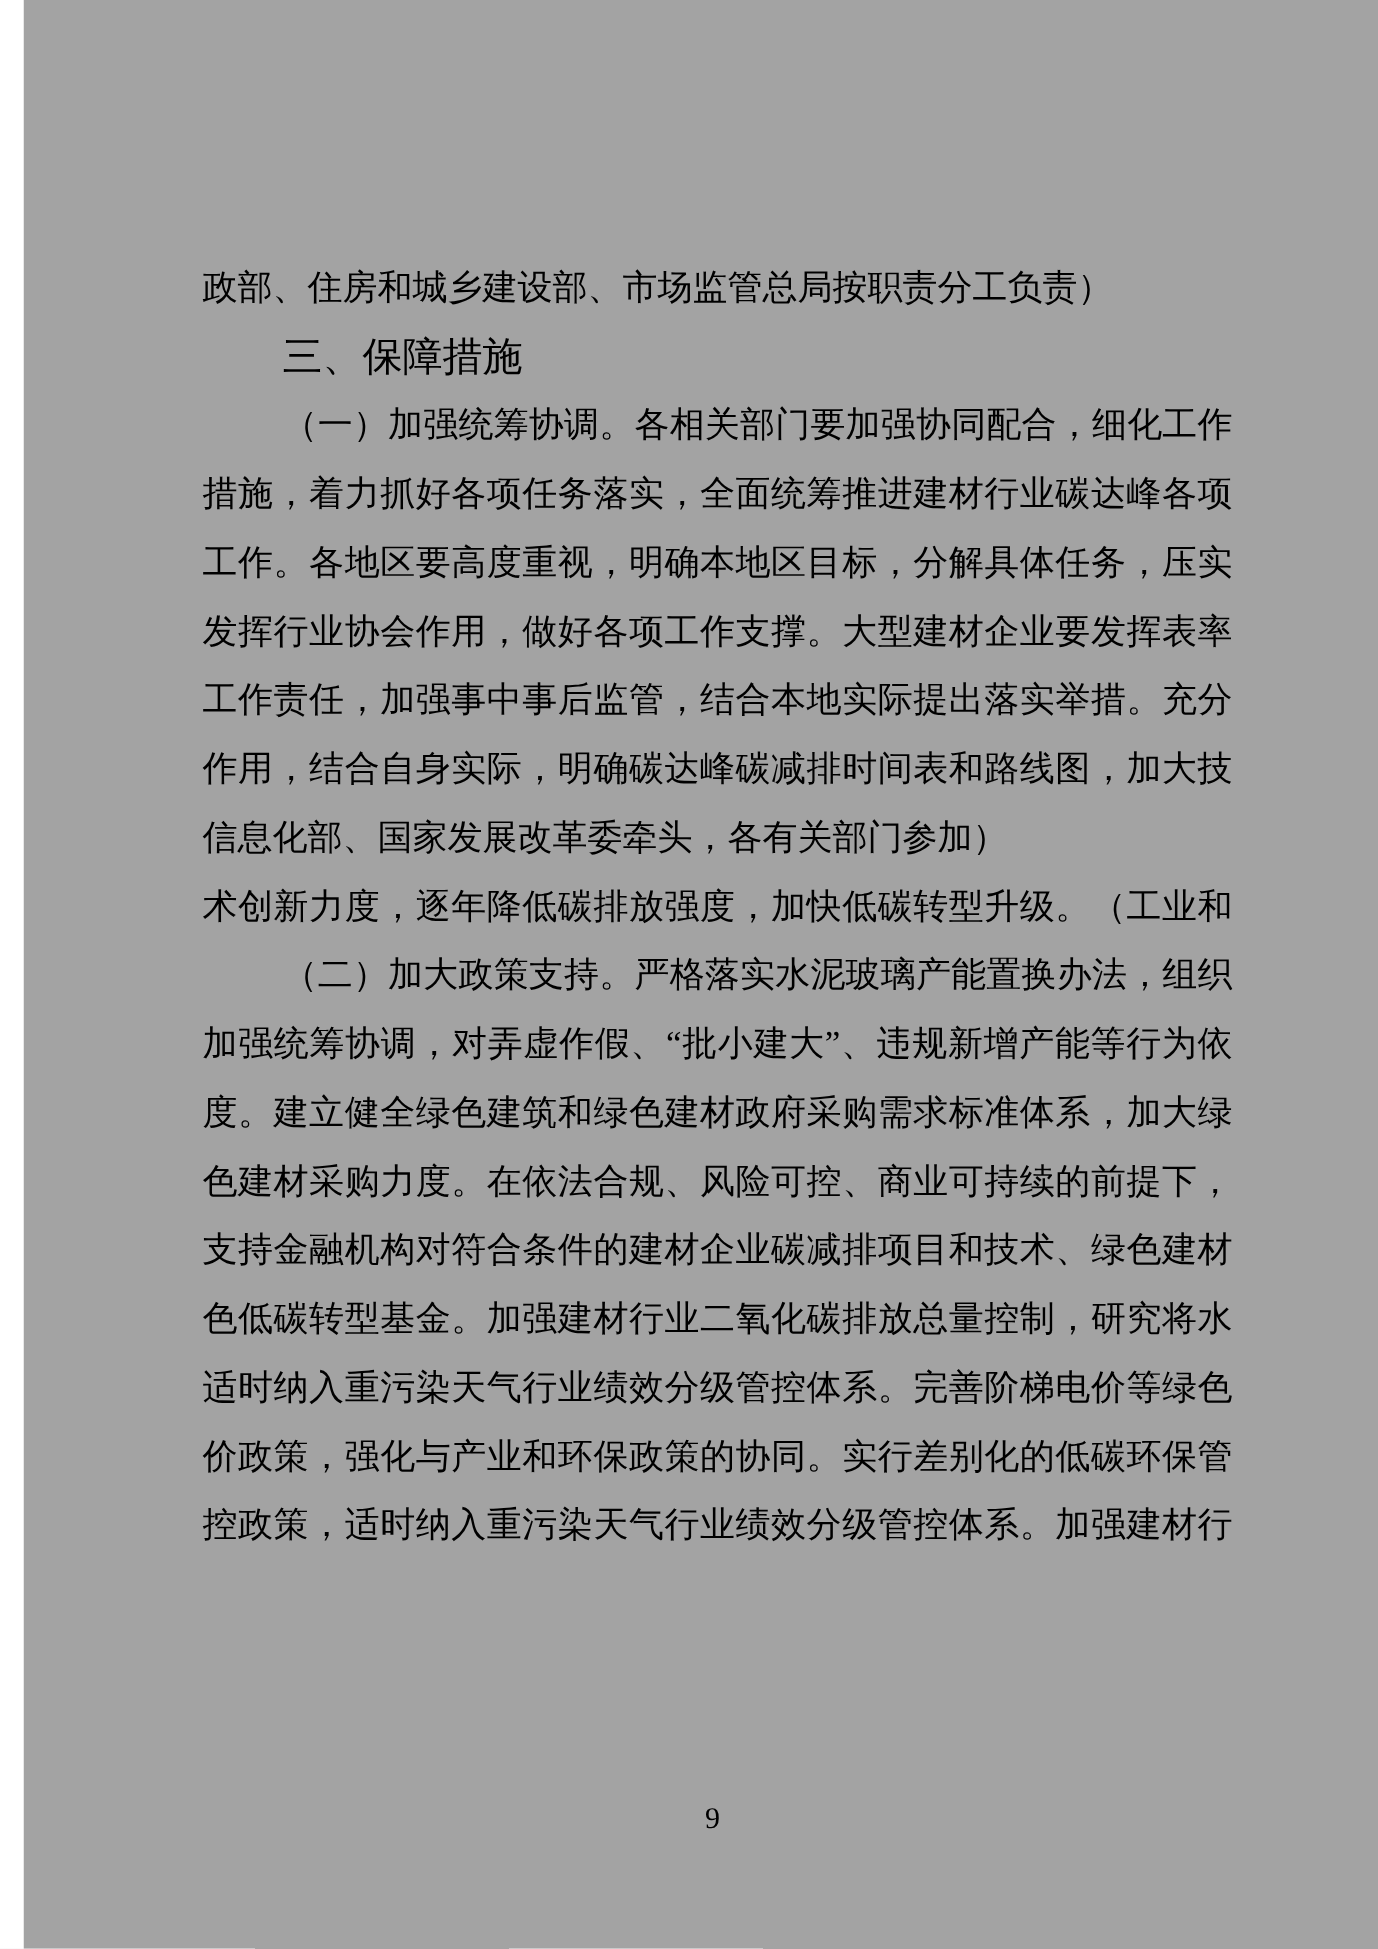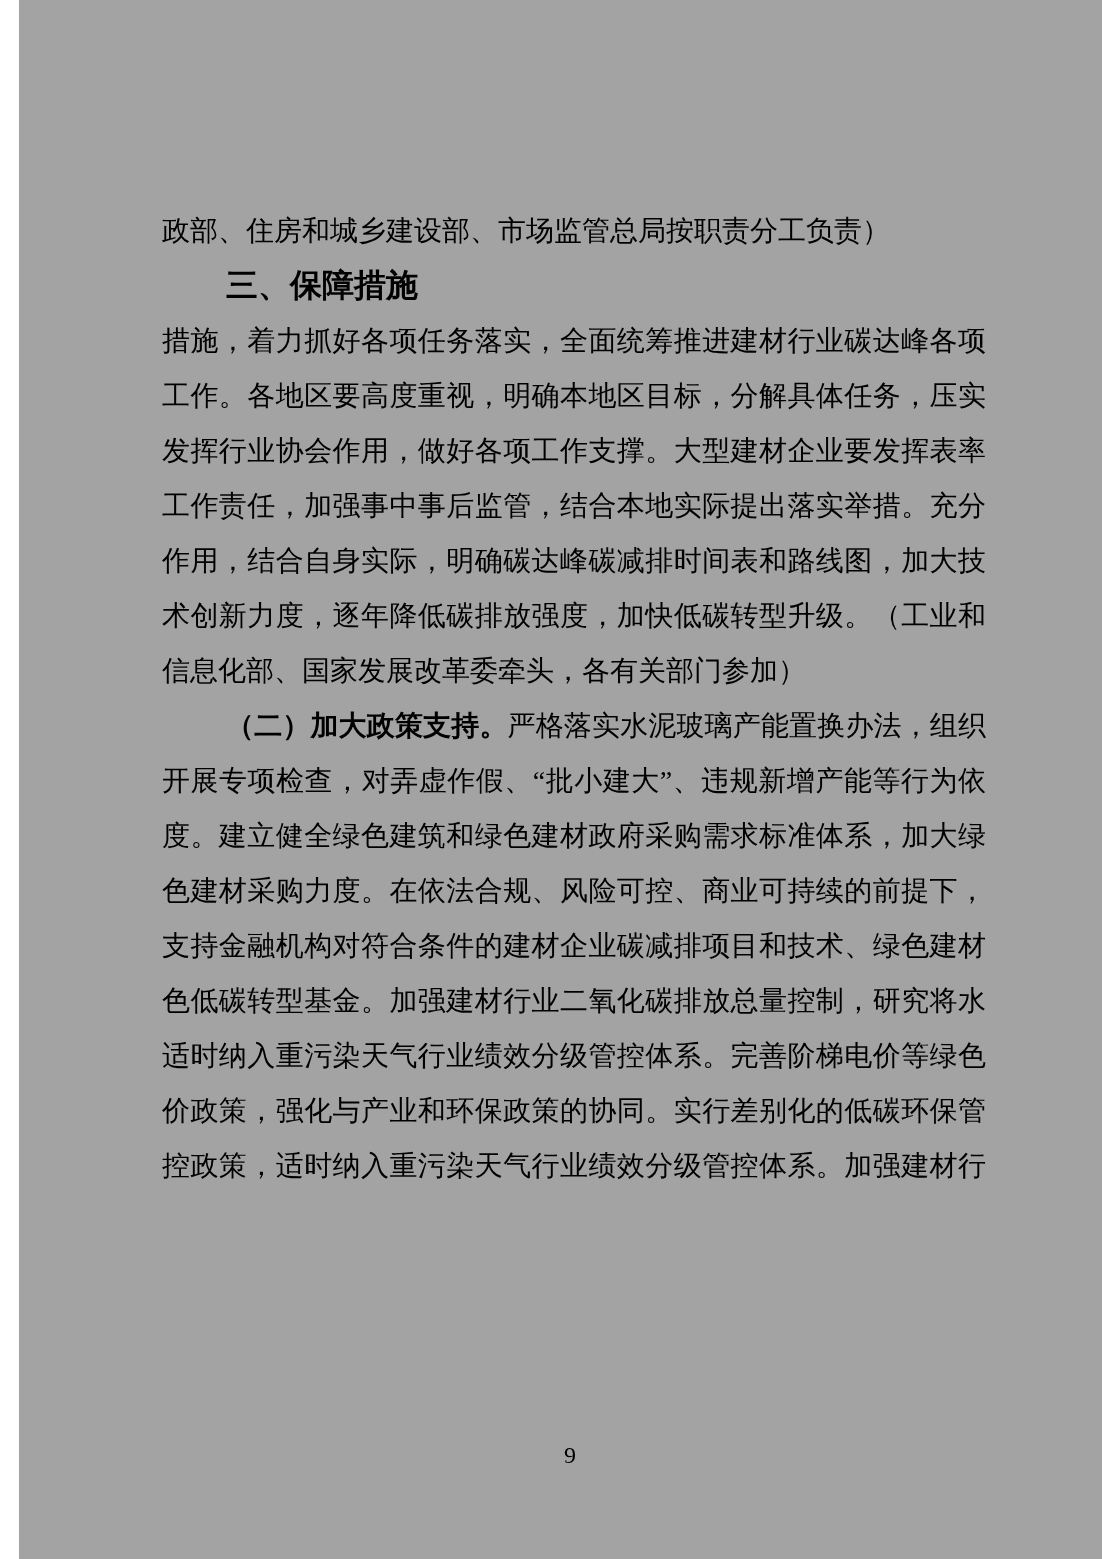--- a/index.html
+++ b/index.html
@@ -39,49 +39,50 @@
   }
   .line.indent {
     text-indent: 64px;
   }
   .line.heading {
     font-family: "Liberation Sans", "DejaVu Sans", sans-serif;
     font-weight: bold;
     font-size: 32px;
   }
   .seg-bold {
-    font-weight: bold;
+    font-weight: normal;
   }
   .page-number {
     position: absolute;
     top: 1440px;
     left: 0;
     width: 100%;
     text-align: center;
     font-size: 24px;
     line-height: 30px;
     font-family: "Liberation Serif", "DejaVu Serif", serif;
   }
 </style>
 </head>
 <body>
 
 <div class="page">
   <div class="doc-body">
       <div class="line"><span class="seg-regular">政部、住房和城乡建设部、市场监管总局按职责分工负责）</span></div>
       <div class="line indent heading"><span class="seg-bold">三、保障措施</span></div>
+      <div class="line indent fill"><span class="seg-bold">（一）加强统筹协调。</span><span class="seg-regular">各相关部门要加强协同配合，细化工作</span></div>
       <div class="line fill"><span class="seg-regular">措施，着力抓好各项任务落实，全面统筹推进建材行业碳达峰各项</span></div>
       <div class="line fill"><span class="seg-regular">工作。各地区要高度重视，明确本地区目标，分解具体任务，压实</span></div>
       <div class="line fill"><span class="seg-regular">发挥行业协会作用，做好各项工作支撑。大型建材企业要发挥表率</span></div>
       <div class="line fill"><span class="seg-regular">工作责任，加强事中事后监管，结合本地实际提出落实举措。充分</span></div>
       <div class="line fill"><span class="seg-regular">作用，结合自身实际，明确碳达峰碳减排时间表和路线图，加大技</span></div>
+      <div class="line"><span class="seg-regular">信息化部、国家发展改革委牵头，各有关部门参加）</span></div>
       <div class="line fill"><span class="seg-regular">术创新力度，逐年降低碳排放强度，加快低碳转型升级。（工业和</span></div>
-      <div class="line"><span class="seg-regular">信息化部、国家发展改革委牵头，各有关部门参加）</span></div>
       <div class="line indent fill"><span class="seg-bold">（二）加大政策支持。</span><span class="seg-regular">严格落实水泥玻璃产能置换办法，组织</span></div>
-      <div class="line fill"><span class="seg-regular">开展专项检查，对弄虚作假、“批小建大”、违规新增产能等行为依</span></div>
+      <div class="line fill"><span class="seg-regular">加强统筹协调，对弄虚作假、“批小建大”、违规新增产能等行为依</span></div>
       <div class="line fill"><span class="seg-regular">度。建立健全绿色建筑和绿色建材政府采购需求标准体系，加大绿</span></div>
       <div class="line fill"><span class="seg-regular">色建材采购力度。在依法合规、风险可控、商业可持续的前提下，</span></div>
       <div class="line fill"><span class="seg-regular">支持金融机构对符合条件的建材企业碳减排项目和技术、绿色建材</span></div>
       <div class="line fill"><span class="seg-regular">色低碳转型基金。加强建材行业二氧化碳排放总量控制，研究将水</span></div>
       <div class="line fill"><span class="seg-regular">适时纳入重污染天气行业绩效分级管控体系。完善阶梯电价等绿色电</span></div>
       <div class="line fill"><span class="seg-regular">价政策，强化与产业和环保政策的协同。实行差别化的低碳环保管</span></div>
       <div class="line fill"><span class="seg-regular">控政策，适时纳入重污染天气行业绩效分级管控体系。加强建材行</span></div>
     </div>
   <div class="page-number">9</div>
 </div>

